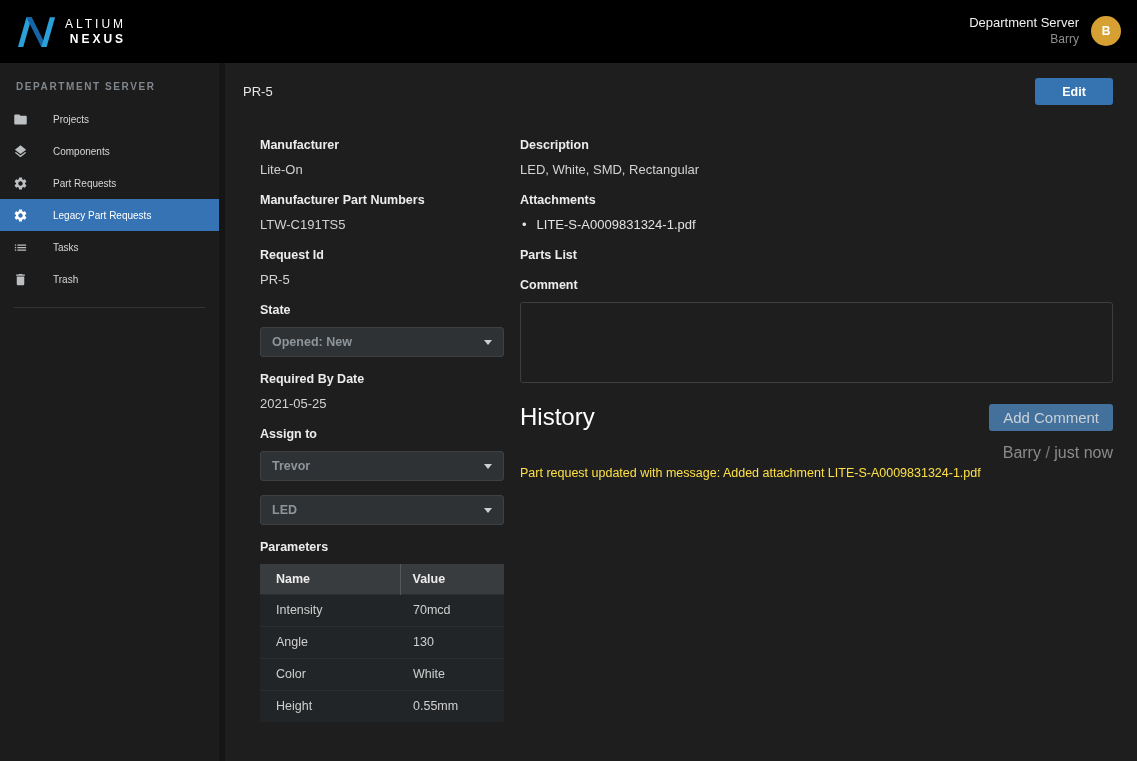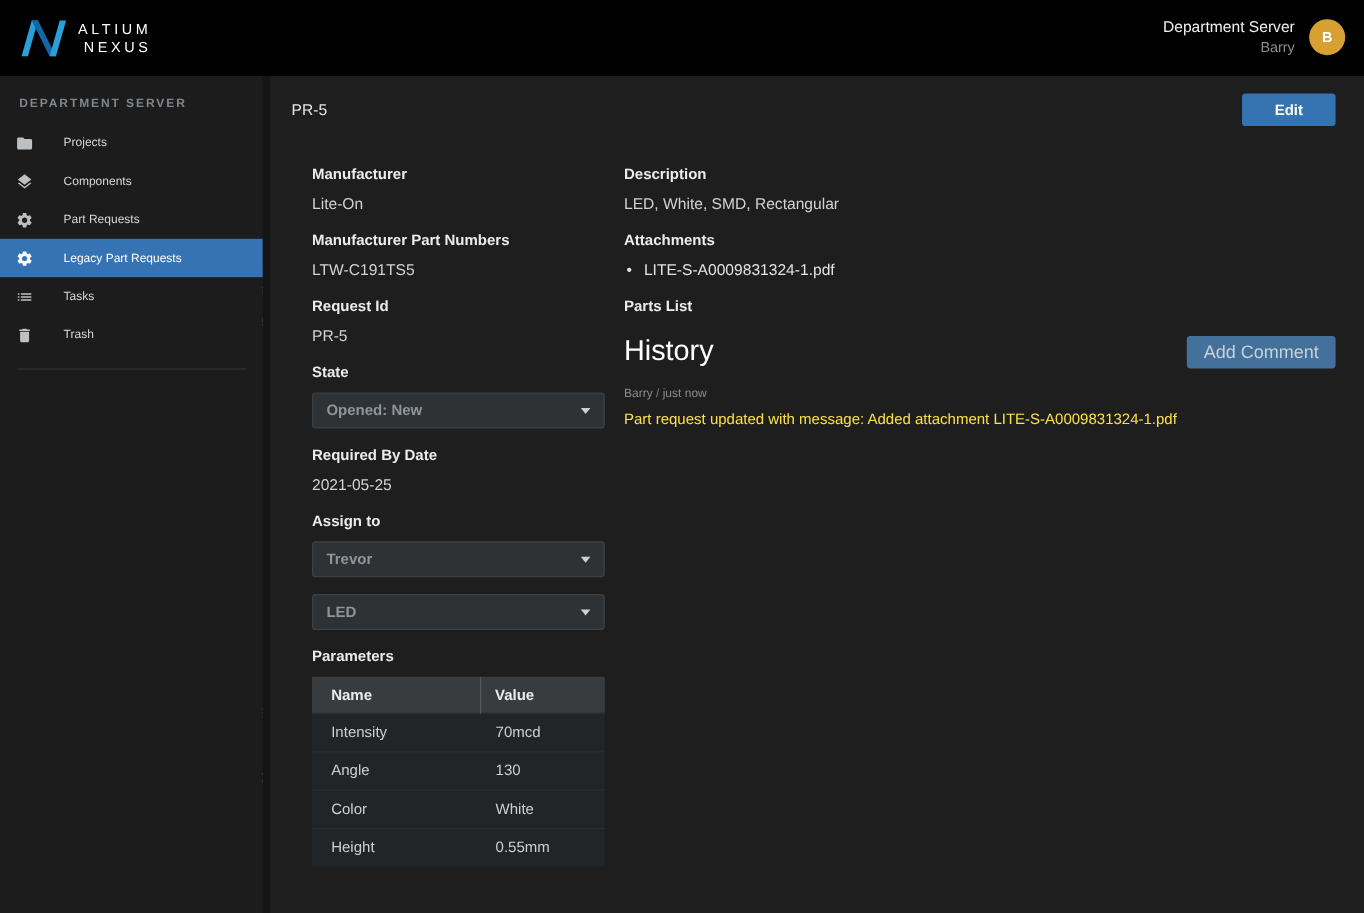--- a/index.html
+++ b/index.html
@@ -14,21 +14,21 @@
   
   .top-header {
     position:fixed; top:0; left:0; right:0; height:63px;
     background:#000; display:flex; align-items:center;
     justify-content:space-between; padding:0 16px;
   }
   .brand { display:flex; align-items:center; }
   .brand-logo-svg { width:40px; height:34px; display:block; }
   .brand-text { margin-left:9px; text-align:right; line-height:1.25; }
   .brand-line1 { font-size:12px; letter-spacing:3px; color:#fff; font-weight:400; }
-  .brand-line2 { font-size:12px; letter-spacing:3px; color:#fff; font-weight:normal;text-align:right; }
+  .brand-line2 { font-size:12px; letter-spacing:3px; color:#fff; font-weight:bold;text-align:right; }
   .header-right { display:flex; align-items:center; }
   .server-user { text-align:right; margin-right:12px; line-height:1.3; }
   .server-name { font-size:13px; color:#f0f0f0; }
   .user-name { font-size:12px; color:#8e8e8e; }
   .avatar {
     width:30px; height:30px; border-radius:50%;
     background:#d7a033; color:#fff; font-size:12px; font-weight:bold;
     display:flex; align-items:center; justify-content:center; cursor:pointer;
   }
 
@@ -108,21 +108,21 @@
     font-family:inherit; font-size:13px; padding:8px 10px;
   }
   .history-row { display:flex; align-items:center; justify-content:space-between; margin-top:16px;gap:12px; }
   .history-title { font-size:24px; font-weight:400; color:#fff; margin:0; }
   .btn-add {
     background:#43719c; color:#c9d1d8; border:none; border-radius:3px;
     height:27px; padding:0 14px; font-size:15px; font-weight:normal; cursor:pointer;
     font-family:inherit;
   }
   .history-entry { margin-top:14px; }
-  .entry-meta { font-size:10px; color:#8b8b8b; line-height:15px; }
+  .entry-meta { font-size:16px; color:#8b8b8b; line-height:15px;text-align:right; }
   .entry-time::before { content:" / "; color:#7a7a7a; }
   .entry-msg { font-size:12.5px; color:#fde047; margin-top:5px; line-height:16px; }
 </style>
 </head>
 <body>
 
 <header class="top-header">
   <div class="brand">
     <svg class="brand-logo-svg" viewBox="0 0 36 32">
       <polygon points="1,30 9,2 14,2 6,30" fill="#2a9fd8"></polygon>
@@ -300,20 +300,24 @@
         <div class="field-label">Attachments</div>
         <ul class="attach-list">
           <li class="attach-item">LITE-S-A0009831324-1.pdf</li>
         </ul>
       </div>
 
       <div class="field">
         <div class="field-label">Parts List</div>
       </div>
 
+      <div class="field" style="margin-bottom:0;">
+        <div class="field-label">Comment</div>
+        <textarea class="comment-box" style=""></textarea>
+      </div>
 
       <div class="history-row">
         <h2 class="history-title">History</h2>
         <button class="btn-add">Add Comment</button>
       </div>
 
       <div class="history-entry">
         <div class="entry-meta">
           <span class="entry-author">Barry</span><span class="entry-time">just now</span>
         </div>

